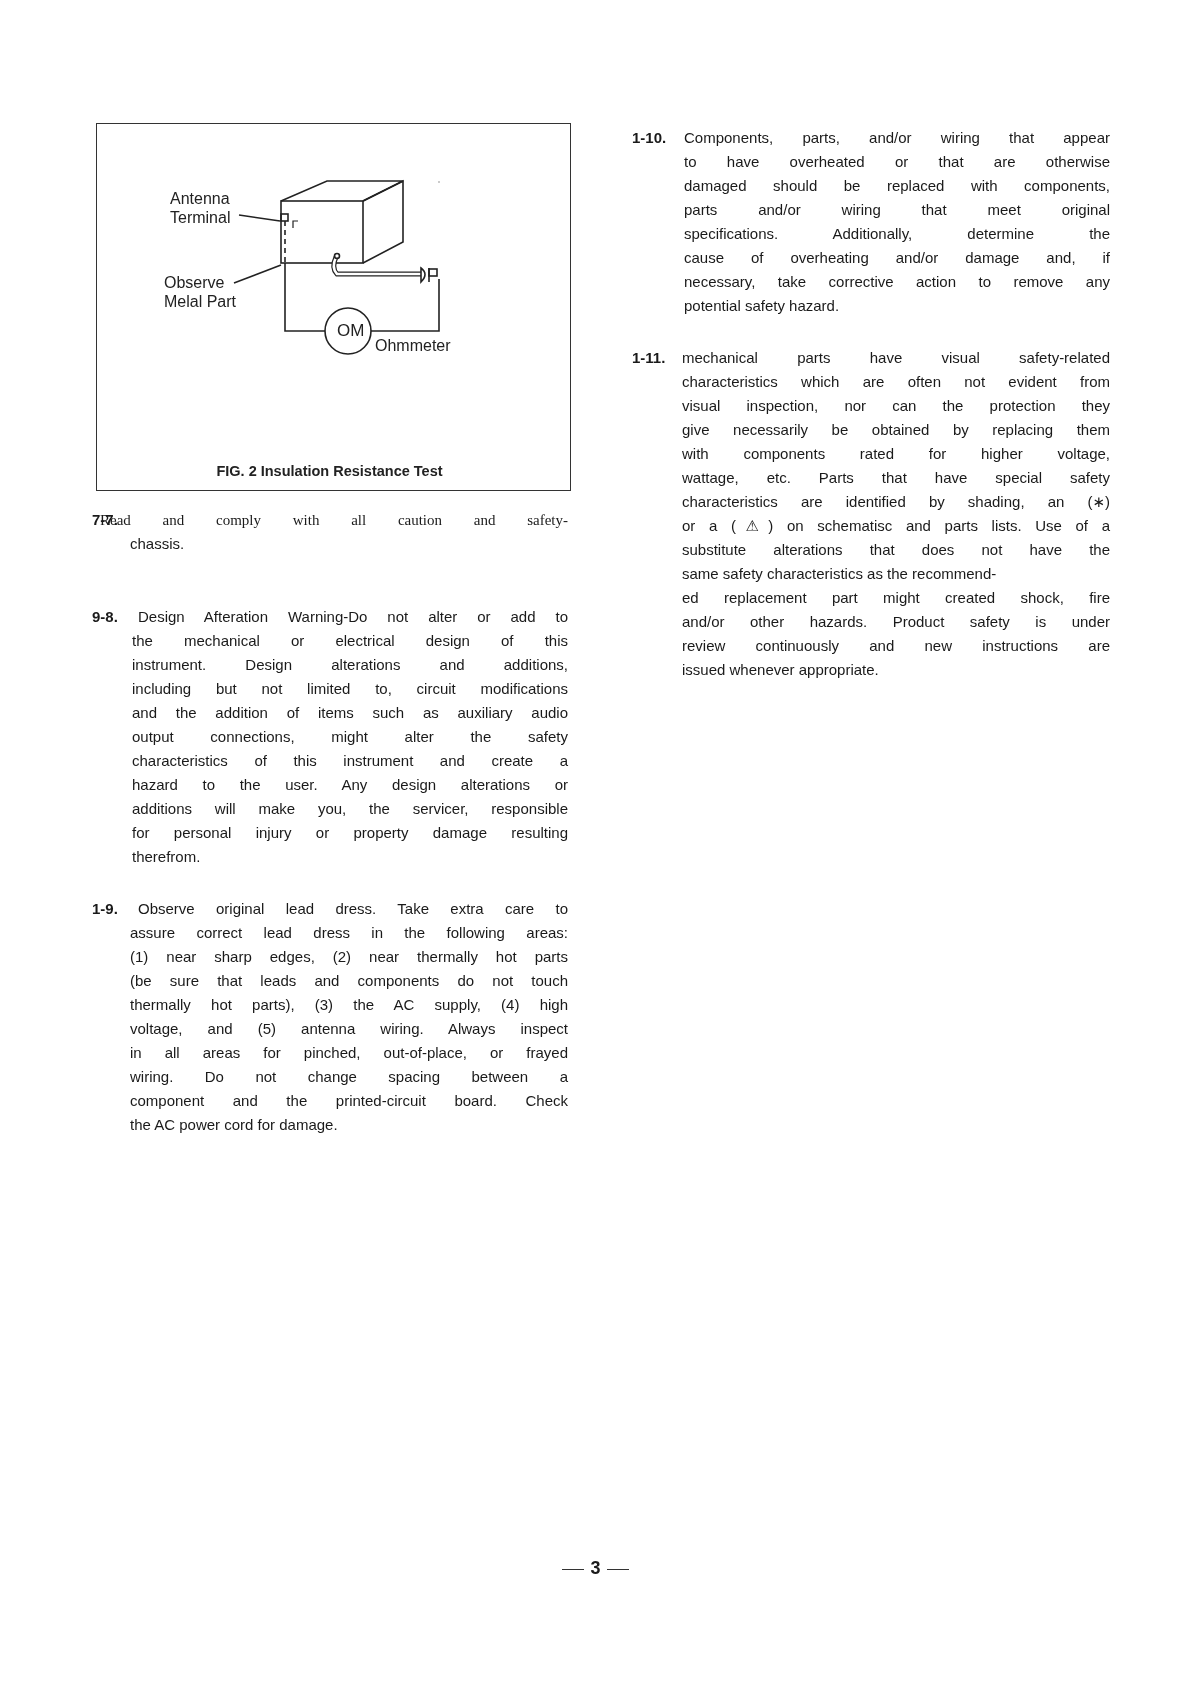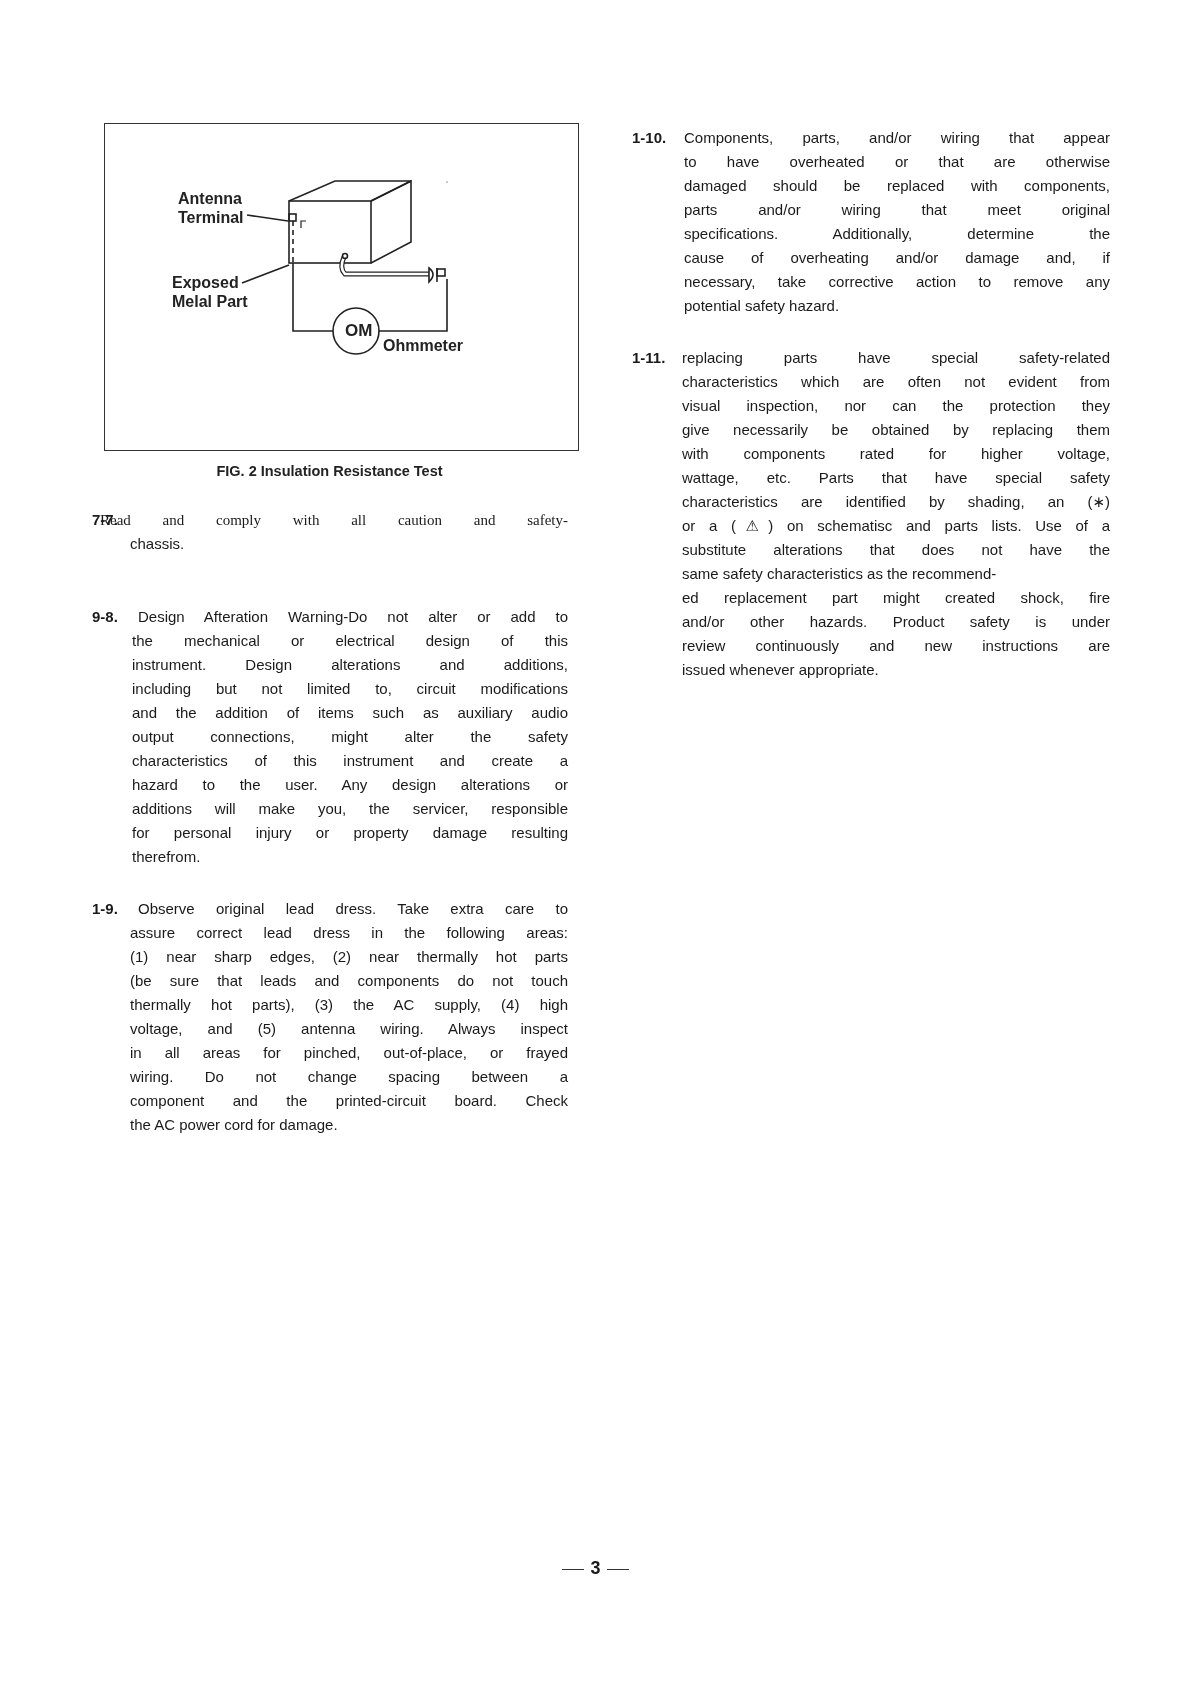--- a/index.html
+++ b/index.html
@@ -1,19 +1,19 @@
 <!DOCTYPE html>
 <html><head>
 <meta charset="utf-8">
 <style>
   html, body { margin: 0; padding: 0; background: #ffffff; }
   body { width: 1191px; height: 1683px; position: relative; overflow: hidden;
          font-family: "Liberation Sans", "DejaVu Sans", sans-serif; color: #1a1a1a; }
-  .figure-box { position: absolute; left: 104px; top: 123px; width: 475px; height: 328px;
-                border: 1.6px solid #333; box-sizing: border-box; font-weight: bold; }
+  .figure-box { position: absolute; left: 96px; top: 123px; width: 475px; height: 368px;
+                border: 1.6px solid #333; box-sizing: border-box; }
   .figure-box svg { position: absolute; left: 0; top: 0; }
   .fig-label { position: absolute; font-size: 16px; line-height: 20px; color: #222; }
   .fig-caption { position: absolute; left: 92px; top: 463px; width: 475px; text-align: center;
                  font-size: 14.5px; font-weight: bold; color: #222; }
   .item { position: absolute; font-size: 15px; line-height: 24px; }
   .item .num { position: absolute; left: 0; top: 0; font-weight: bold; }
   .item .line { display: block; text-align: justify; text-align-last: justify; white-space: nowrap; height: 24px; }
   .item .line.last { text-align-last: left; }
   .item .line span { white-space: pre; }
   .page-number { position: absolute; left: 0; width: 1191px; top: 1558px; text-align: center;
@@ -52,21 +52,21 @@
 
       <path d="M 324 144 Q 332 150 324 158 Z"></path>
       <line x1="332" y1="144" x2="332" y2="158"></line>
       <rect x="332" y="145" width="8" height="7"></rect>
 
       <circle cx="342" cy="58" r="0.8" fill="#888" stroke="none"></circle>
     </g>
   </svg>
   <div class="fig-label" style="left:73px; top:65px;">Antenna</div>
   <div class="fig-label" style="left:73px; top:84px;">Terminal</div>
-  <div class="fig-label" style="left:67px; top:149px;">Exposed</div>
+  <div class="fig-label" style="left:67px; top:149px;">Observe</div>
   <div class="fig-label" style="left:67px; top:168px;">Melal Part</div>
   <div class="fig-label" style="left:240px; top:197px; font-size:17px;">OM</div>
   <div class="fig-label" style="left:278px; top:212px;">Ohmmeter</div>
 </div>
 <div class="fig-caption">FIG. 2 Insulation Resistance Test</div>
 
 <div class="item" style="left:92px; top:508px; width:476px;">
   <span class="num">7-7.</span>
   <div style="margin-left:43px;">
     <span class="line" style="margin-left:-35px;font-family:Liberation Serif, serif;"><span style="white-space: normal;">Read and comply with all caution and safety-</span></span>
@@ -125,21 +125,21 @@
     <span class="line"><span style="white-space: normal;">specifications. Additionally, determine the</span></span>
     <span class="line"><span style="white-space: normal;">cause of overheating and/or damage and, if</span></span>
     <span class="line"><span style="white-space: normal;">necessary, take corrective action to remove any</span></span>
     <span class="line last"><span style="white-space: normal;">potential safety hazard.</span></span>
   </div>
 </div>
 
 <div class="item" style="left:632px; top:346px; width:478px;">
   <span class="num">1-11.</span>
   <div style="margin-left:50px;">
-    <span class="line"><span style="white-space: normal;">replacing parts have special safety-related</span></span>
+    <span class="line"><span style="white-space: normal;">mechanical parts have visual safety-related</span></span>
     <span class="line"><span style="white-space: normal;">characteristics which are often not evident from</span></span>
     <span class="line"><span style="white-space: normal;">visual inspection, nor can the protection they</span></span>
     <span class="line"><span style="white-space: normal;">give necessarily be obtained by replacing them</span></span>
     <span class="line"><span style="white-space: normal;">with components rated for higher voltage,</span></span>
     <span class="line"><span style="white-space: normal;">wattage, etc. Parts that have special safety</span></span>
     <span class="line"><span style="white-space: normal;">characteristics are identified by shading, an (∗)</span></span>
     <span class="line"><span style="white-space: normal;">or a (⚠) on schematisc and parts lists. Use of a</span></span>
     <span class="line"><span style="white-space: normal;">substitute alterations that does not have the</span></span>
     <span class="line last"><span style="white-space: normal;">same safety characteristics as the recommend-</span></span>
     <span class="line"><span style="white-space: normal;">ed replacement part might created shock, fire</span></span>

